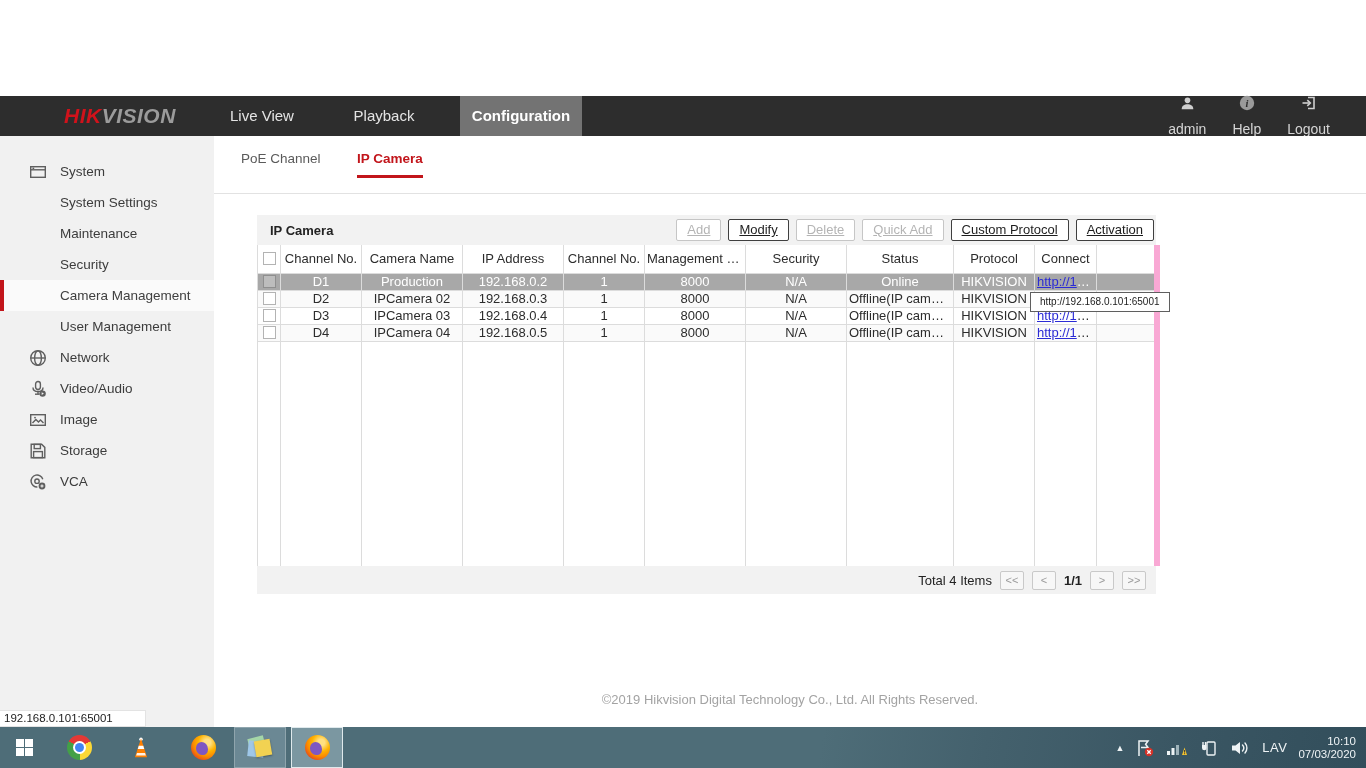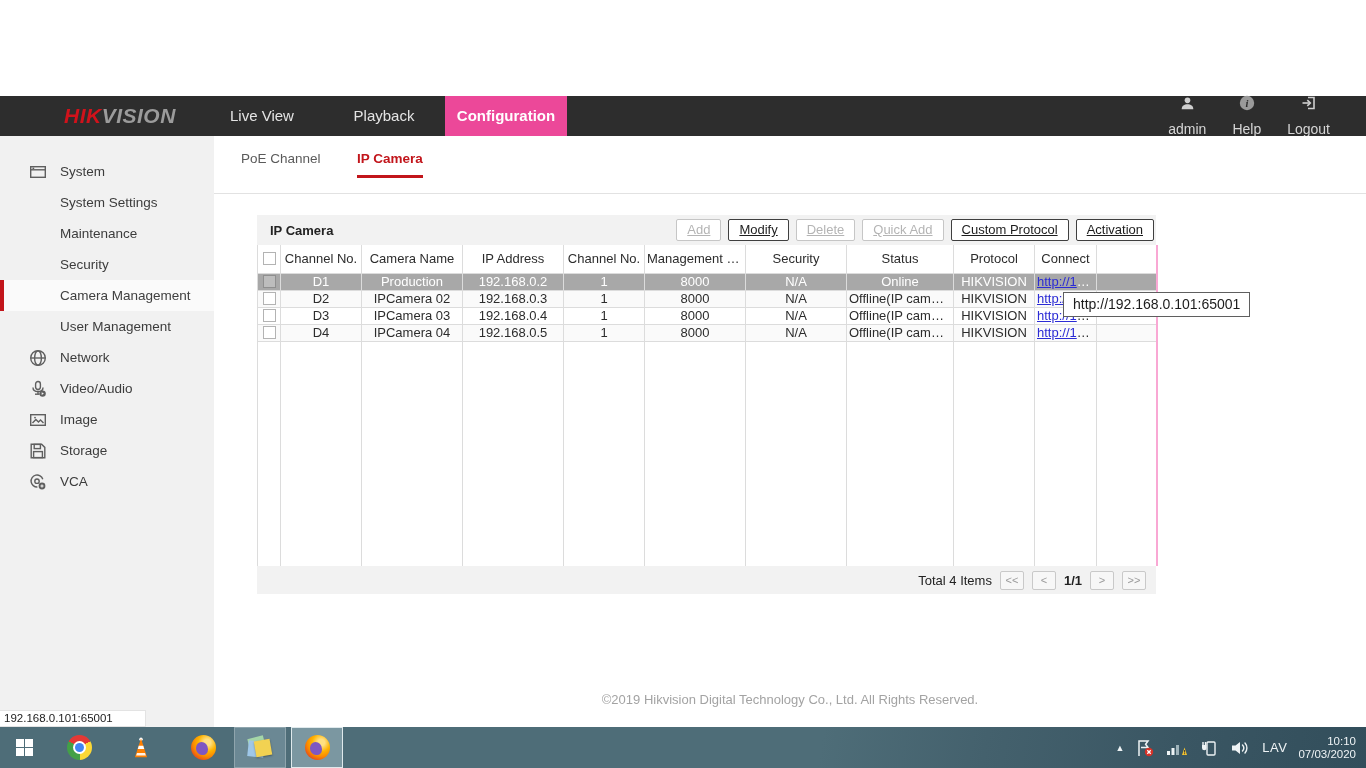--- a/index.html
+++ b/index.html
@@ -6,21 +6,21 @@
   html,body { width:1366px; height:768px; background:#fff; font-family:"Liberation Sans", sans-serif; }
   #screen { position:relative; width:1366px; height:768px; overflow:hidden; background:#fff; }
 
   
   .topbar { position:absolute; left:0; top:96px; width:1366px; height:40px; background:#2d2d2d; display:flex; align-items:center; }
   .logo { margin-left:64px; width:137px; font-style:italic; font-weight:bold; font-size:21px; letter-spacing:.5px; white-space:nowrap; }
   .logo .hik { color:#d0121b; }
   .logo .vision { color:#9b9b9b; }
   .nav { display:flex; height:40px; }
   .nav-item { width:122px; height:40px; line-height:40px; text-align:center; color:#e4e4e4; font-size:15px; cursor:pointer; }
-  .nav-item.active { background:#ec4899; color:#fff; font-weight:bold; }
+  .nav-item.active { background:#737373; color:#fff; font-weight:bold;margin-left:15px; }
   .top-right { margin-left:auto; margin-right:36px; display:flex; align-items:center; gap:26px; color:#d6d6d6; font-size:14px; }
   .top-right .tr-item { display:flex; align-items:center; gap:7px; cursor:pointer;flex-direction:column; }
 
   
   .sidebar { position:absolute; left:0; top:136px; width:214px; height:591px; background:#f1f1f1; padding-top:20px; }
   .side-item { position:relative; height:31px; display:flex; align-items:center; font-size:13.5px; color:#3c3c3c; cursor:pointer; }
   .side-item .s-icon { position:absolute; left:29px; width:18px; height:18px; display:flex; align-items:center; }
   .side-item .s-label { margin-left:60px; white-space:nowrap; }
   .side-item.active { background:#fafafa; }
   .side-item.active .s-label { color:#404040; font-weight:normal;text-align:center; }
@@ -32,37 +32,37 @@
   .tab { display:inline-block; margin-right:32px; padding-bottom:9px; font-size:13.5px; color:#5a5a5a; cursor:pointer; }
   .tab.active { color:#c2151b; font-weight:bold; border-bottom:3px solid #c2151b; }
 
   .panel { margin:21px 0 0 43px; width:899px; }
   .toolbar { background:#f2f2f2; height:30px; display:flex; align-items:center; }
   .toolbar .p-title { font-size:13px; font-weight:bold; color:#222; padding-left:13px; }
   .toolbar .btns { margin-left:auto; display:flex; gap:7px; padding-right:2px; }
   .btn { height:22px; line-height:20px; padding:0 10px; background:#fff; border:1px solid #3f3f3f; border-radius:2px; font-size:13px; color:#1d1d1d; cursor:pointer;text-decoration:underline; }
   .btn.disabled { border-color:#c6c6c6; color:#b4b4b4; }
 
-  table.cam { width:899px; border-collapse:collapse; table-layout:fixed; border-left:1px solid #dcdcdc; border-right:2px solid #f9a8d4; }
+  table.cam { width:899px; border-collapse:collapse; table-layout:fixed; border-left:1px solid #dcdcdc; border-right:6px solid #f9a8d4; }
   .cam th, .cam td { border-left:1px solid #dcdcdc; border-bottom:1px solid #dcdcdc; font-size:13px; font-weight:normal; color:#2c2c2c; text-align:center; overflow:hidden; white-space:nowrap; text-overflow:ellipsis; padding:0 2px; }
   .cam th:first-child, .cam td:first-child { border-left:none; }
   .cam thead th { height:28px; background:#fff; }
   .cam tbody td { height:17px; }
   .cam tr.r-alt td { background:#fafafa; }
   .cam tr.selected td { background:#a8a8a8; color:#fff; }
   .cam tr.filler td { height:225px; border-bottom:none; background:#fff; }
   .cb { width:13px; height:13px; border:1px solid #b3b3b3; background:#fff; margin:0 auto; cursor:pointer; }
   tr.selected .cb { background:#bdbdbd; border-color:#8f8f8f; }
   a.connect { color:#2b2bd5; text-decoration:underline; cursor:pointer; }
 
   .pagebar { background:#f2f2f2; height:28px; display:flex; align-items:center; justify-content:flex-end; gap:8px; padding-right:10px; font-size:13px; color:#222; }
   .pg-btn { min-width:24px; height:19px; line-height:17px; text-align:center; border:1px solid #c9c9c9; background:#f7f7f7; border-radius:2px; color:#9a9a9a; font-size:11px; cursor:pointer; }
   .pg-num { color:#222; font-weight:bold; font-size:13px; }
 
-  .tooltip { position:absolute; left:849px; top:156px; background:#fff; border:1px solid #5f5f5f; font-size:14px; color:#1c1c1c; padding:3px 9px 4px 9px; white-space:nowrap; z-index:6; }
+  .tooltip { position:absolute; left:816px; top:156px; background:#fff; border:1px solid #5f5f5f; font-size:10px; color:#1c1c1c; padding:3px 9px 4px 9px; white-space:nowrap; z-index:6; }
 
   .copyright { position:absolute; left:0; bottom:20px; width:100%; text-align:center; font-size:13px; color:#a3a3a3; }
 
   
   .statuschip { position:absolute; left:0; bottom:41px; height:17px; min-width:146px; background:#fff; border:1px solid #e3e3e3; border-left:none; font-size:11.5px; color:#222; line-height:15px; padding:0 6px 0 4px; z-index:4; }
 
   
   .taskbar { position:absolute; left:0; bottom:0; width:1366px; height:41px; display:flex; align-items:center; background:linear-gradient(100deg,#4e6d78 0%,#4e6d78 60%,#44616d 72%,#3a5663 86%,#324e5b 100%); }
   .tb-start { width:48px; height:41px; display:flex; align-items:center; justify-content:center; cursor:pointer; }
   .win-logo { width:17px; height:17px; display:grid; grid-template-columns:8px 8px; grid-template-rows:8px 8px; gap:1px; }

